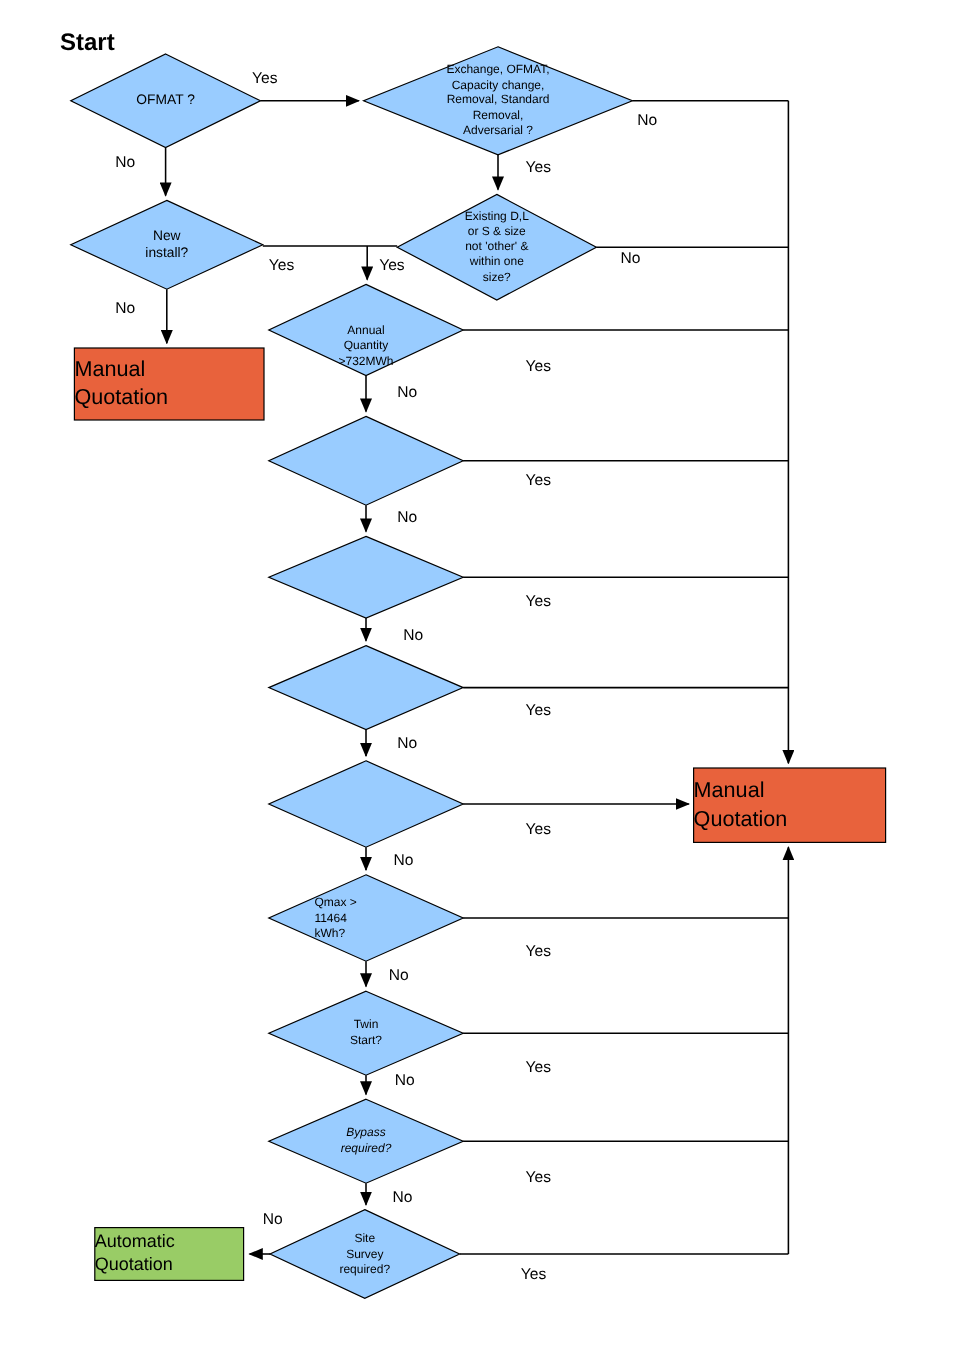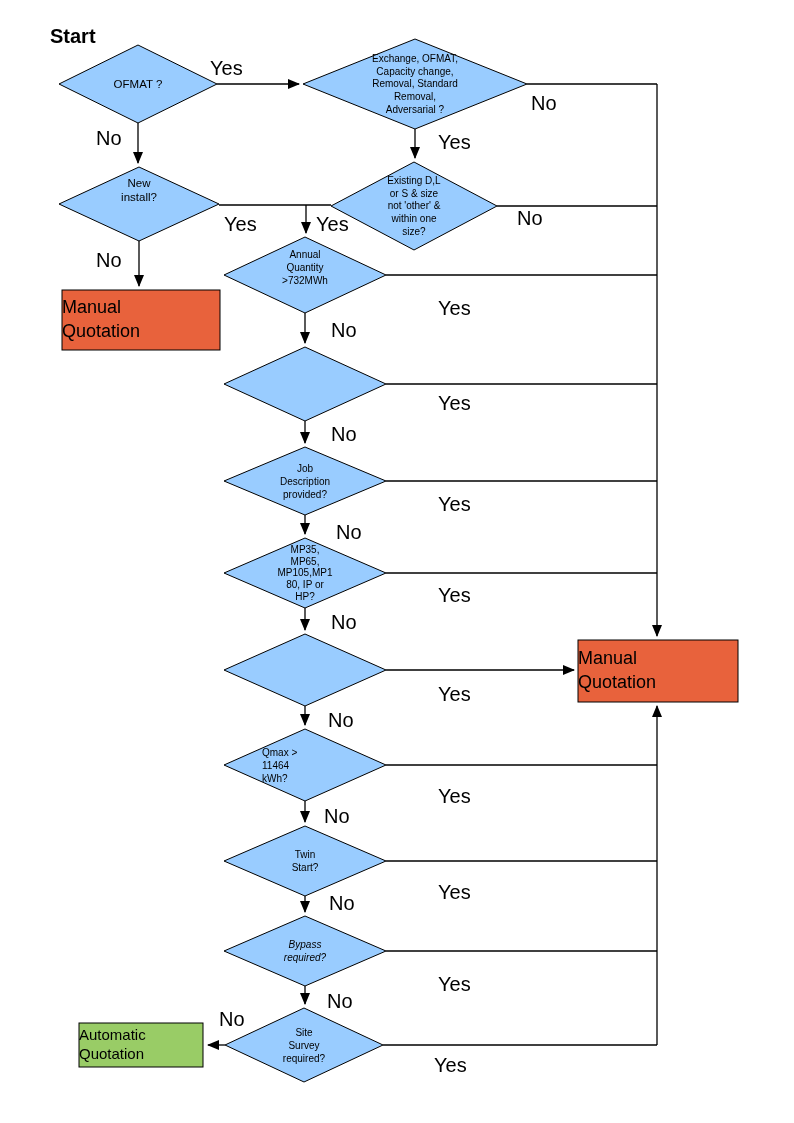--- a/index.html
+++ b/index.html
@@ -3,21 +3,21 @@
 <meta charset="utf-8">
 <style>
   html,body{margin:0;padding:0;background:#ffffff;}
   #page{position:relative;width:794px;height:1123px;background:#ffffff;overflow:hidden;
         font-family:"Liberation Sans", sans-serif;color:#000;}
   #wires{position:absolute;left:0;top:0;}
   .txt{position:absolute;white-space:pre-line;}
   .dtext{text-align:center;font-size:10px;line-height:1.3;}
   .dtext-sm{text-align:center;font-size:10px;line-height:1.27;}
   .dtext-lg{text-align:center;font-size:11.5px;line-height:1.25;}
-  .edge-lbl{font-size:20px;line-height:1;}
+  .edge-lbl{font-size:13px;line-height:1;}
   .box-lbl{font-size:18px;line-height:1.35;}
   .box-lbl-sm{text-align:left;font-size:15px;line-height:1.25;}
   .start-lbl{font-size:20px;font-weight:bold;line-height:1;}
 </style>
 </head>
 <body>
 
 <div id="page">
 
   <svg id="wires" width="794" height="1123" viewBox="0 0 794 1123">
@@ -85,38 +85,30 @@
   </svg>
 
   <div class="txt start-lbl" style="left:50px;top:26px;">Start</div>
 
   <div class="txt dtext-lg" style="left:78px;top:77px;width:120px;">OFMAT ?</div>
   <div class="txt dtext-sm" style="left:330px;top:53px;width:170px;text-align:center;">Exchange, OFMAT,
 Capacity change,
 Removal, Standard
 Removal,
 Adversarial ?</div>
-  <div class="txt dtext-lg" style="left:89px;top:176px;width:100px;">New
+  <div class="txt dtext-lg" style="left:89px;top:190px;width:100px;">New
 install?</div>
   <div class="txt dtext-sm" style="left:359px;top:175px;width:110px;">Existing D,L
 or S &amp; size
 not 'other' &amp;
 within one
 size?</div>
-  <div class="txt dtext" style="left:245px;top:248px;width:120px;">Annual
+  <div class="txt dtext" style="left:245px;top:269px;width:120px;">Annual
 Quantity
 &gt;732MWh</div>
-  <div class="txt dtext" style="left:245px;top:462px;width:120px;">Job
-Description
-provided?</div>
-  <div class="txt dtext" style="left:250px;top:544px;width:110px;line-height:1.17;">MP35,
-MP65,
-MP105,MP1
-80, IP or
-HP?</div>
   <div class="txt dtext" style="left:262px;top:746px;width:90px;text-align:left;">Qmax &gt;
 11464
 kWh?</div>
   <div class="txt dtext" style="left:245px;top:848px;width:120px;">Twin
 Start?</div>
   <div class="txt dtext" style="left:245px;top:938px;width:120px;font-style:italic;">Bypass
 required?</div>
   <div class="txt dtext" style="left:244px;top:1026px;width:120px;">Site
 Survey
 required?</div>

